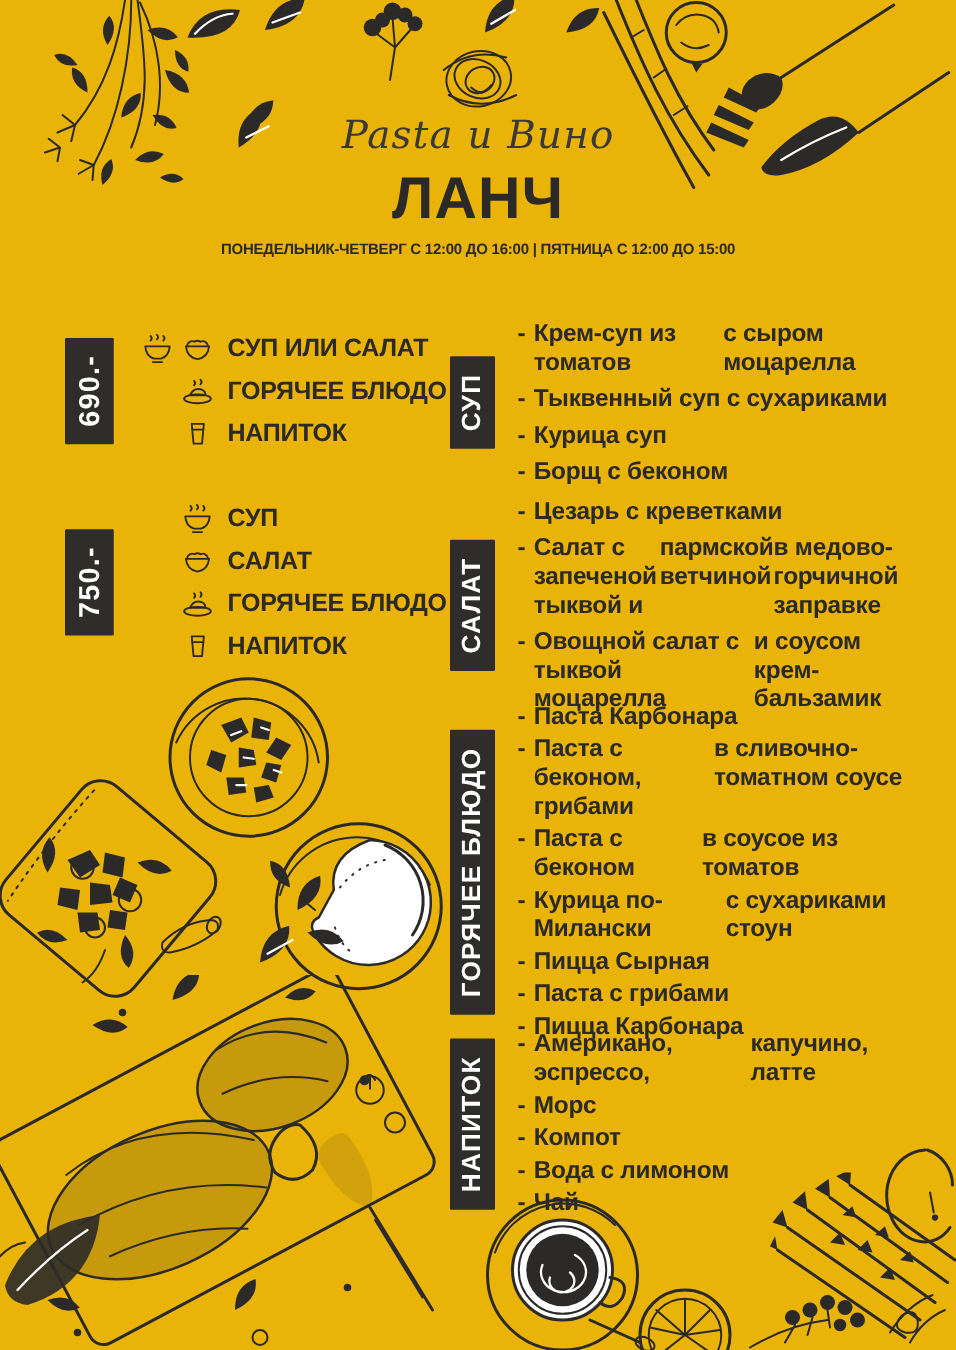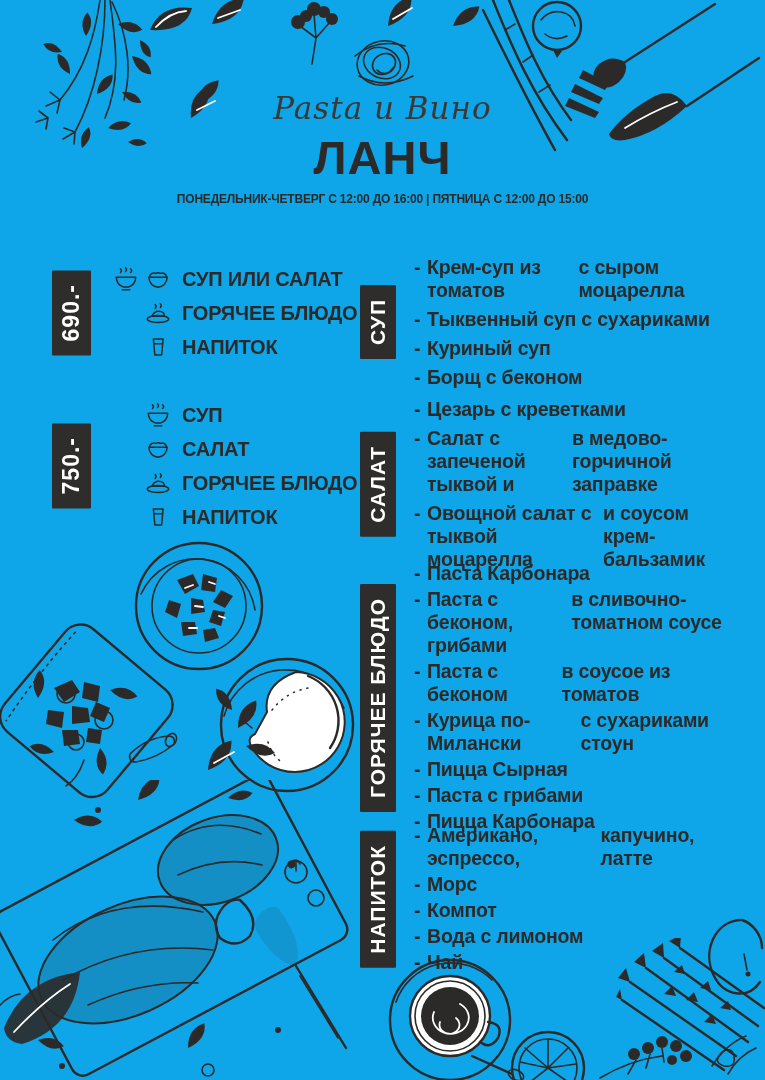--- a/index.html
+++ b/index.html
@@ -1,16 +1,16 @@
 <!DOCTYPE html>
 <html><head>
 <meta charset="utf-8">
 <style>
   html,body{margin:0;padding:0;background:#e8e8e8;}
-  .page{position:relative;width:765px;height:1080px;background:#0ea5e9;overflow:hidden;
+  .page{position:relative;width:765px;height:1080px;background:#eab308;overflow:hidden;
         font-family:"Liberation Sans",sans-serif;color:#2b2a28;}
   svg.deco{position:absolute;pointer-events:none;}
   .sk{stroke:#2b2a28;fill:none;stroke-width:1.6;stroke-linecap:round;stroke-linejoin:round;}
   .sk2{stroke:#2b2a28;fill:none;stroke-width:2.4;stroke-linecap:round;stroke-linejoin:round;}
   .fl{fill:#2b2a28;stroke:none;}
   .flh{fill:#2b2a28;fill-opacity:.18;stroke:#2b2a28;stroke-width:2;}
   .wh{stroke:#ffffff;fill:none;stroke-width:1.8;stroke-linecap:round;}
 
   .brand{position:absolute;left:0;top:90px;width:765px;text-align:center;
          font-family:"DejaVu Serif",serif;font-style:italic;font-size:31px;letter-spacing:1px;color:#3a3937;}
@@ -377,21 +377,21 @@
       </div>
       <div class="menu-item">
         <span class="dash">-</span>
         <span class="lines">
             <span>Тыквенный суп с сухариками</span>
           </span>
       </div>
       <div class="menu-item">
         <span class="dash">-</span>
         <span class="lines">
-            <span>Куриный суп</span>
+            <span>Курица суп</span>
           </span>
       </div>
       <div class="menu-item">
         <span class="dash">-</span>
         <span class="lines">
             <span>Борщ с беконом</span>
           </span>
       </div>
     </div>
   </div>
@@ -402,20 +402,21 @@
       <div class="menu-item">
         <span class="dash">-</span>
         <span class="lines">
             <span>Цезарь с креветками</span>
           </span>
       </div>
       <div class="menu-item">
         <span class="dash">-</span>
         <span class="lines">
           <span>Салат с запеченой тыквой и</span>
+          <span>пармской ветчиной</span>
           <span>в медово-горчичной заправке</span>
         </span>
       </div>
       <div class="menu-item">
         <span class="dash">-</span>
         <span class="lines">
           <span>Овощной салат с тыквой моцарелла</span>
           <span>и соусом крем-бальзамик</span>
         </span>
       </div>

